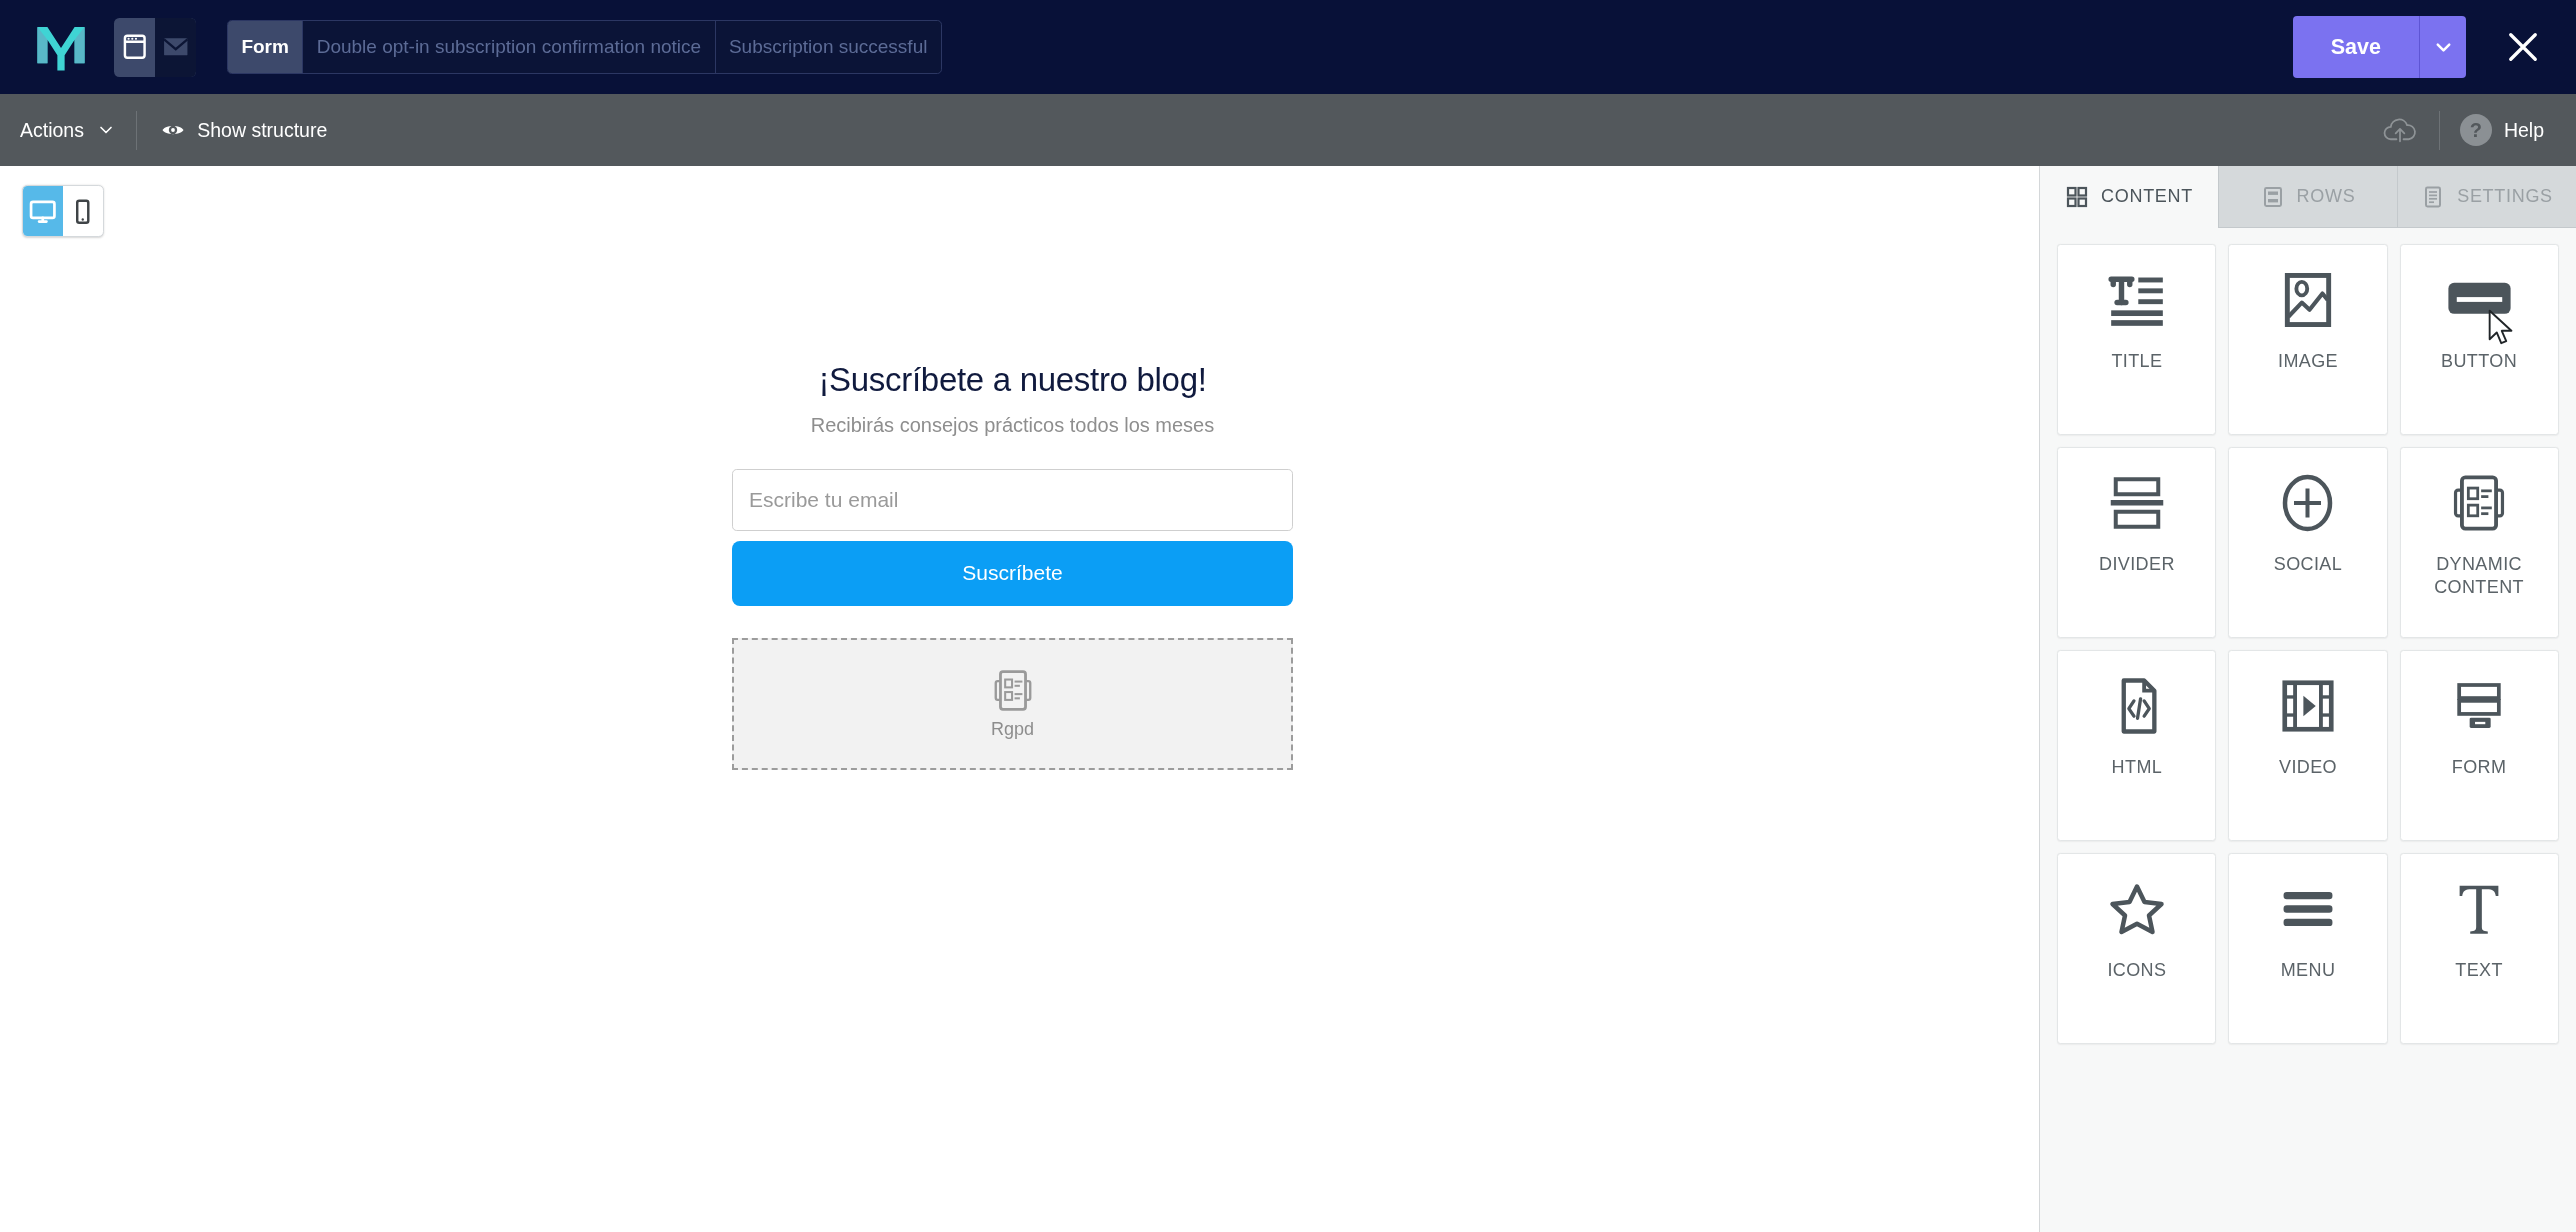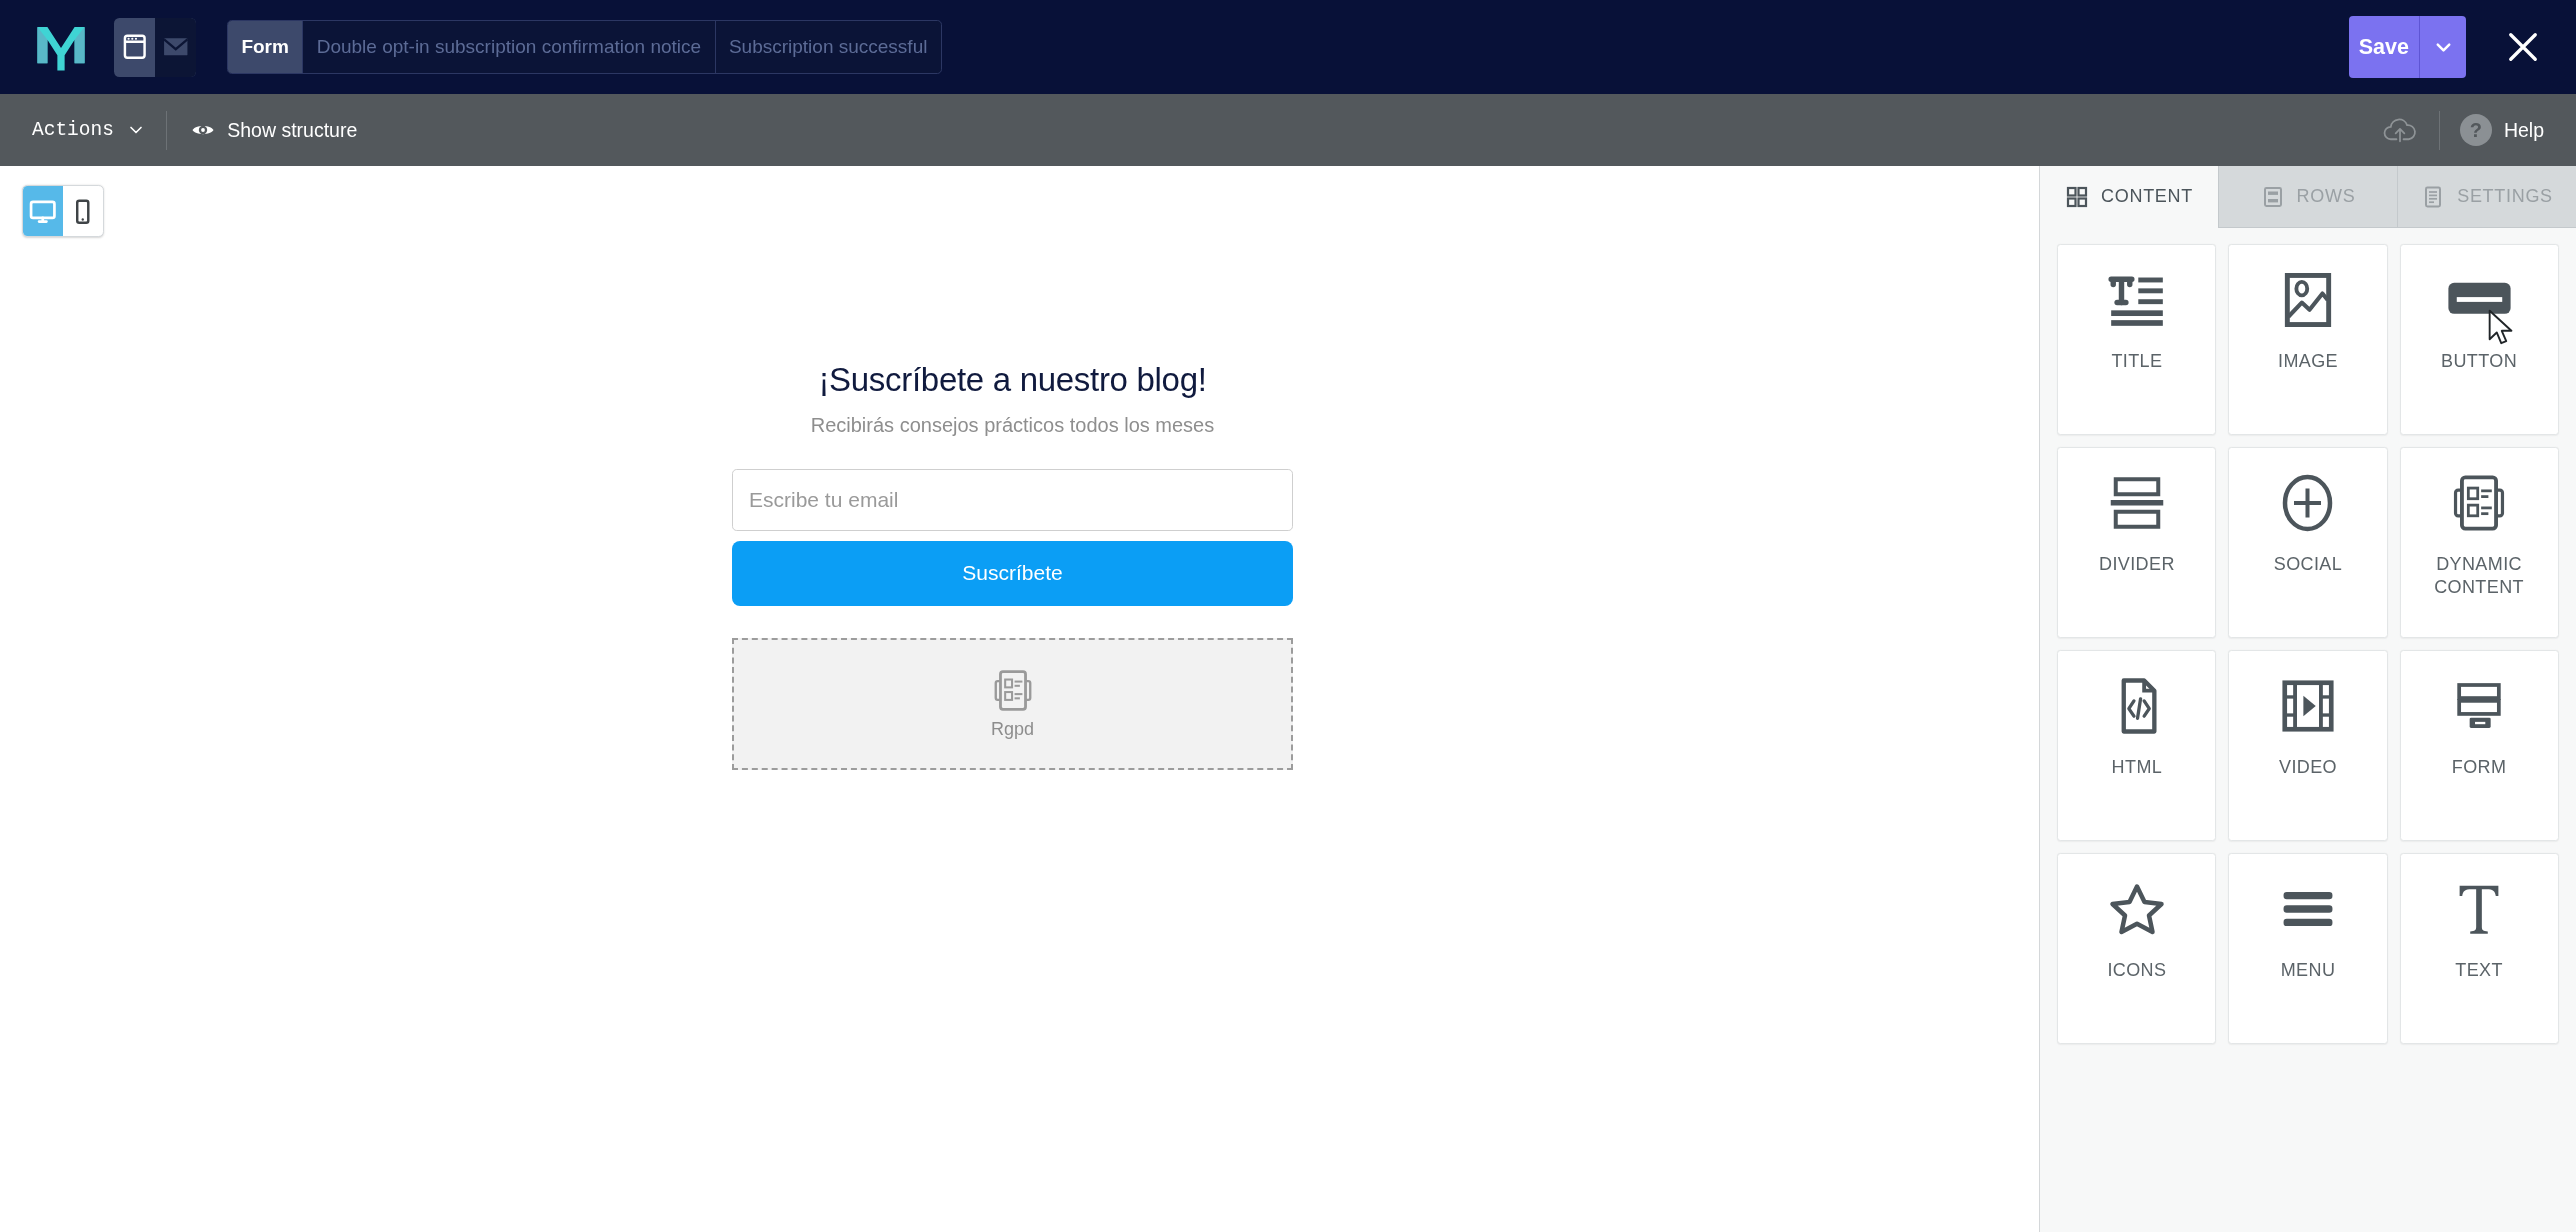--- a/index.html
+++ b/index.html
@@ -61,21 +61,21 @@
   .topbar-right {
     margin-left: auto; margin-right: 32px;
     display: flex; align-items: center; gap: 36px;
   }
   .save-group { display: flex; align-items: stretch; height: 62px; }
   .save-btn {
     background: #7b72f0; color: #fff;
     font-size: 21.5px; font-weight: bold;
     border: none;
     border-radius: 4px 0 0 4px;
-    padding: 0 10px;
+    padding: 0 38px;
     display: flex; align-items: center; justify-content: center;
     cursor: pointer;
   }
   .save-caret {
     background: #7b72f0;
     border-radius: 0 4px 4px 0;
     border-left: 1.3px solid #5e55d4;
     width: 47px;
     display: flex; align-items: center; justify-content: center;
     cursor: pointer;
@@ -288,21 +288,21 @@
     </div>
     <div class="close-x">
       <svg width="42" height="42" viewBox="0 0 24 24">
         <path d="M5 5 L19 19 M19 5 L5 19" stroke="#ffffff" stroke-width="1.9" stroke-linecap="round"></path>
       </svg>
     </div>
   </div>
 </div>
 
 <div class="toolbar">
-  <div class="tb-item" style="padding-left:32px;font-family:Liberation Mono, monospace;">
+  <div class="tb-item" style="padding-left:20px;">
     <span>Actions</span>
     <svg width="20" height="20" viewBox="0 0 24 24">
       <path d="M6 9 L12 15 L18 9" fill="none" stroke="#ffffff" stroke-width="2" stroke-linecap="round" stroke-linejoin="round"></path>
     </svg>
   </div>
   <div class="tb-sep"></div>
   <div class="tb-item" style="padding-left:24px;">
     <svg width="24" height="24" viewBox="0 0 24 24">
       <path d="M1.5 12 C4.5 6.5, 19.5 6.5, 22.5 12 C19.5 17.5, 4.5 17.5, 1.5 12 Z" fill="#ffffff"></path>
       <circle cx="12" cy="12" r="4.2" fill="#53585c"></circle>

